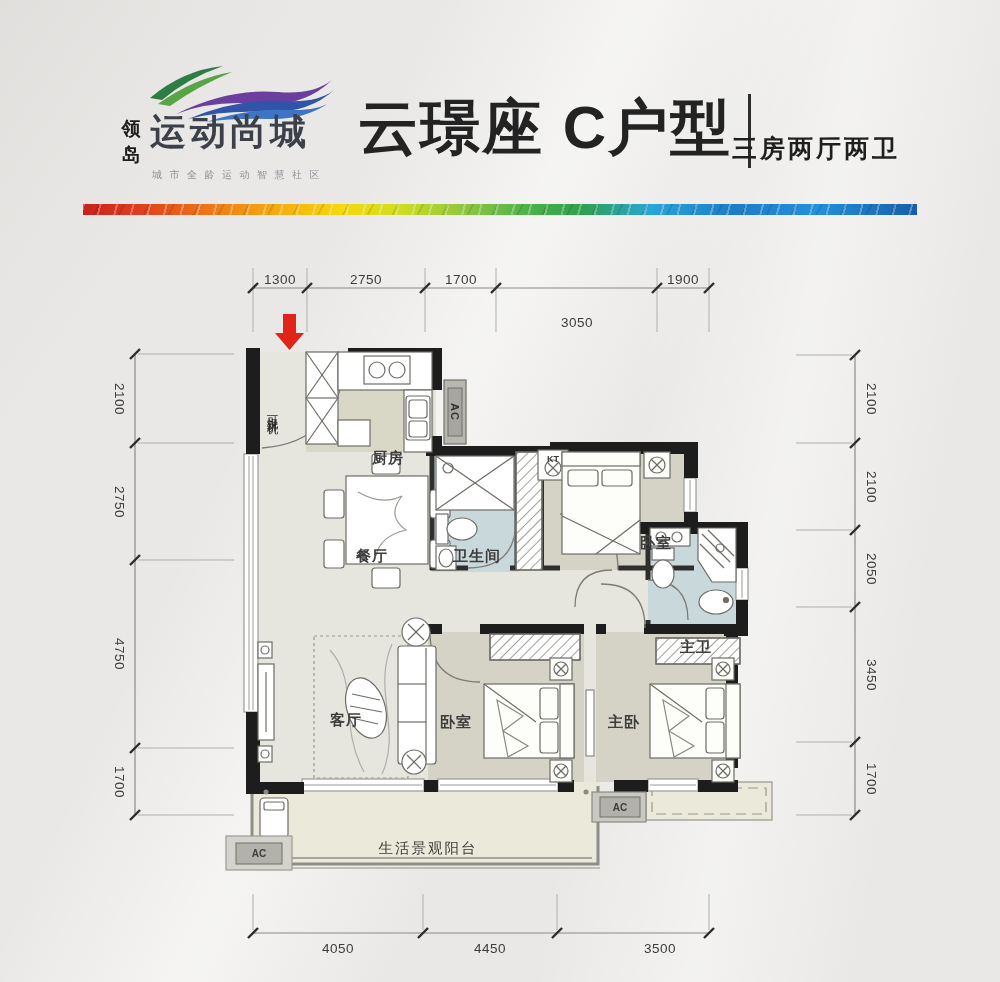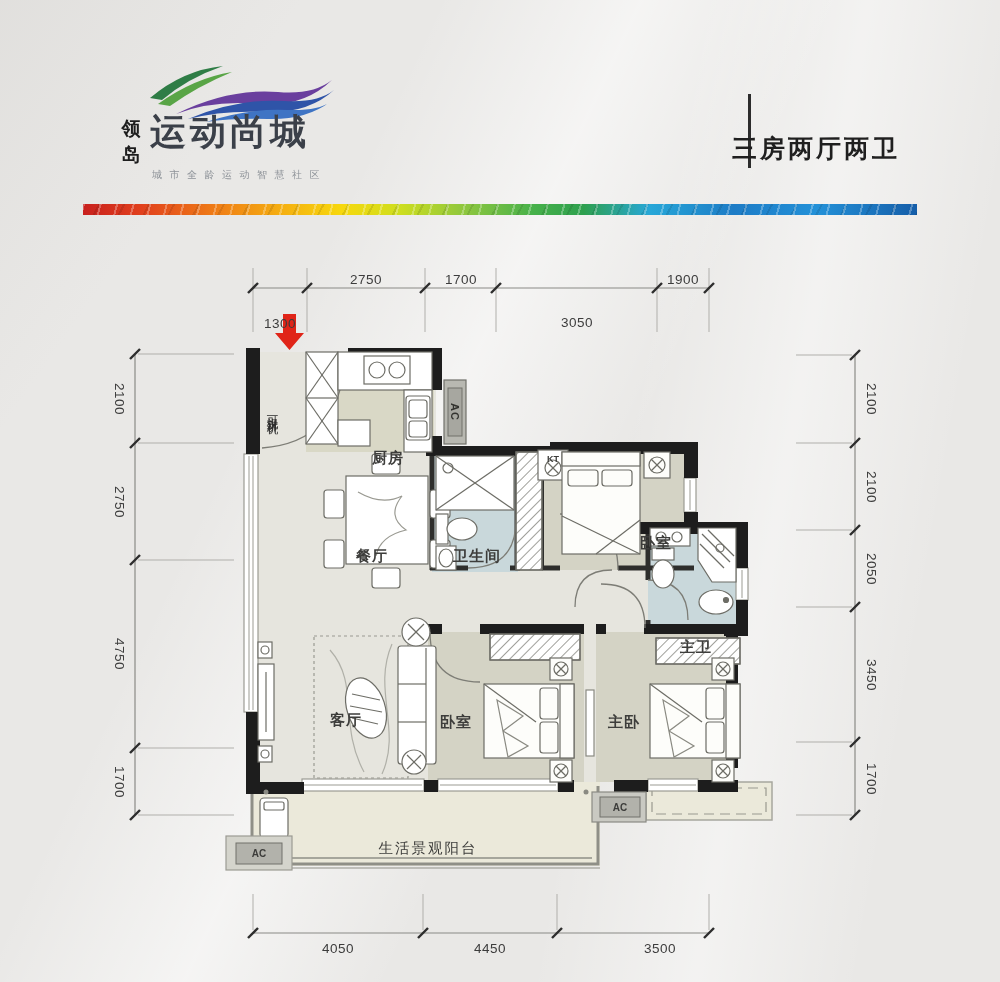--- a/index.html
+++ b/index.html
@@ -57,20 +57,21 @@
     <path d="M22,40 Q55,12 95,8 Q60,20 34,42 Z" fill="#2f7d46"></path>
     <path d="M30,46 Q66,20 104,14 Q70,28 42,48 Z" fill="#59a546"></path>
     <path d="M48,56 Q100,30 150,34 Q185,37 204,22 Q175,50 130,46 Q85,42 48,56 Z" fill="#6a3f9e"></path>
     <path d="M60,61 Q110,40 156,43 Q190,45 206,32 Q180,56 136,54 Q95,52 60,61 Z" fill="#2f54a8"></path>
     <path d="M78,64 Q120,50 160,52 Q190,53 202,44 Q178,62 140,61 Q105,60 78,64 Z" fill="#3f74c4"></path>
   </svg>
   <div class="abs seal">领岛</div>
   <div class="abs brand">运动尚城</div>
   <div class="abs tagline">城市全龄运动智慧社区</div>
 
+  <div class="abs title">云璟座 C户型</div>
   <div class="abs vdiv"></div>
   <div class="abs spec">三房两厅两卫</div>
 </div>
 
 <div class="abs strip"></div>
 
 <svg class="abs" style="left:0;top:0;" width="1000" height="982" viewBox="0 0 1000 982">
   <defs>
     <pattern id="h45" patternUnits="userSpaceOnUse" width="7" height="7" patternTransform="rotate(45)">
       <line x1="0" y1="0" x2="0" y2="7" stroke="#77776f" stroke-width="1.4"></line>
@@ -391,21 +392,21 @@
 <div class="lbl room" style="left:696px;top:611px;">主卫</div>
 <div class="lbl room" style="left:456px;top:686px;">卧室</div>
 <div class="lbl room" style="left:624px;top:686px;">主卧</div>
 <div class="lbl balcony-lbl" style="left:428px;top:848px;text-align:center;">生活景观阳台</div>
 <div class="abs vert" style="left:272px;top:406px;">可视对讲机</div>
 <div class="lbl tiny" style="left:553px;top:459px;">KT</div>
 <div class="lbl acrot" style="left:455px;top:412px;">AC</div>
 <div class="lbl small" style="left:620px;top:807px;">AC</div>
 <div class="lbl small" style="left:259px;top:853px;">AC</div>
 
-<div class="lbl dim" style="left:280px;top:279px;margin-top:44px;">1300</div>
+<div class="lbl dim" style="left:280px;top:279px;">1300</div>
 <div class="lbl dim" style="left:366px;top:279px;">2750</div>
 <div class="lbl dim" style="left:461px;top:279px;">1700</div>
 <div class="lbl dim" style="left:577px;top:279px;margin-top:43px;">3050</div>
 <div class="lbl dim" style="left:683px;top:279px;">1900</div>
 
 <div class="lbl dim rot" style="left:119px;top:399px;">2100</div>
 <div class="lbl dim rot" style="left:119px;top:502px;">2750</div>
 <div class="lbl dim rot" style="left:119px;top:654px;">4750</div>
 <div class="lbl dim rot" style="left:119px;top:782px;">1700</div>
 

